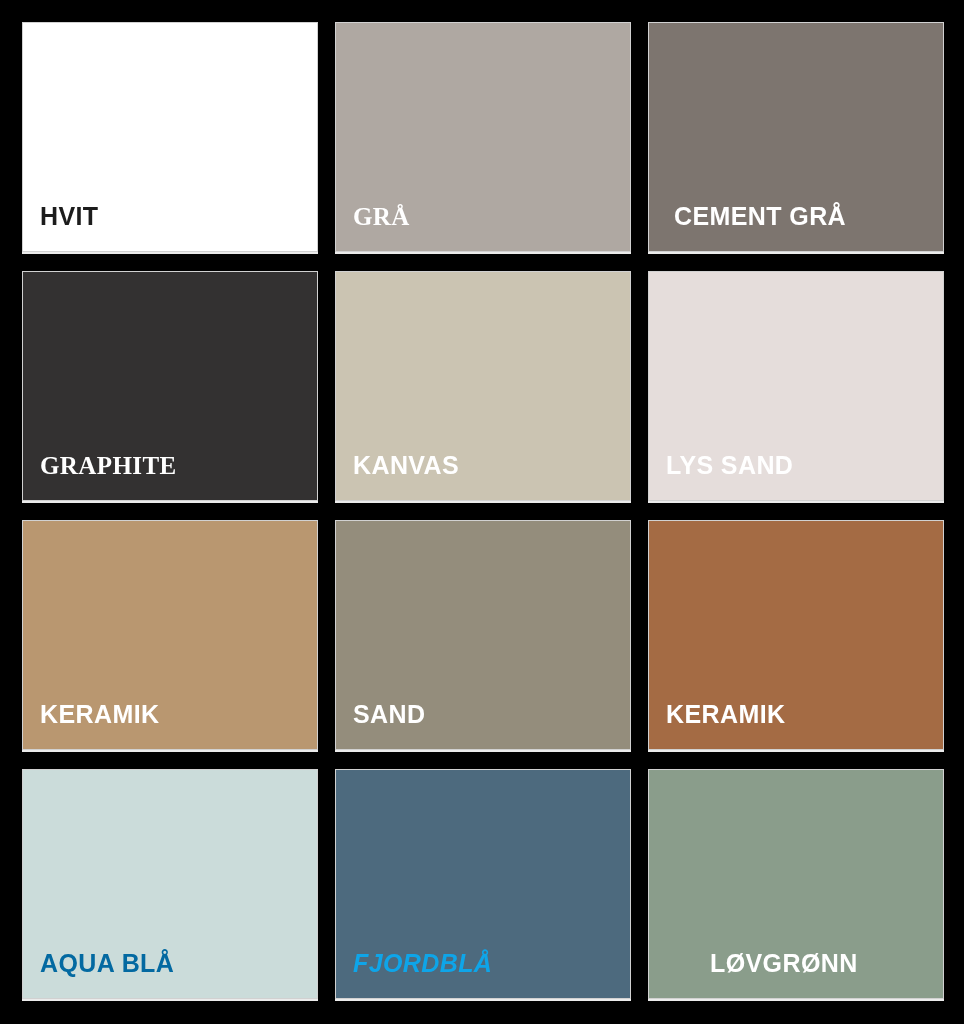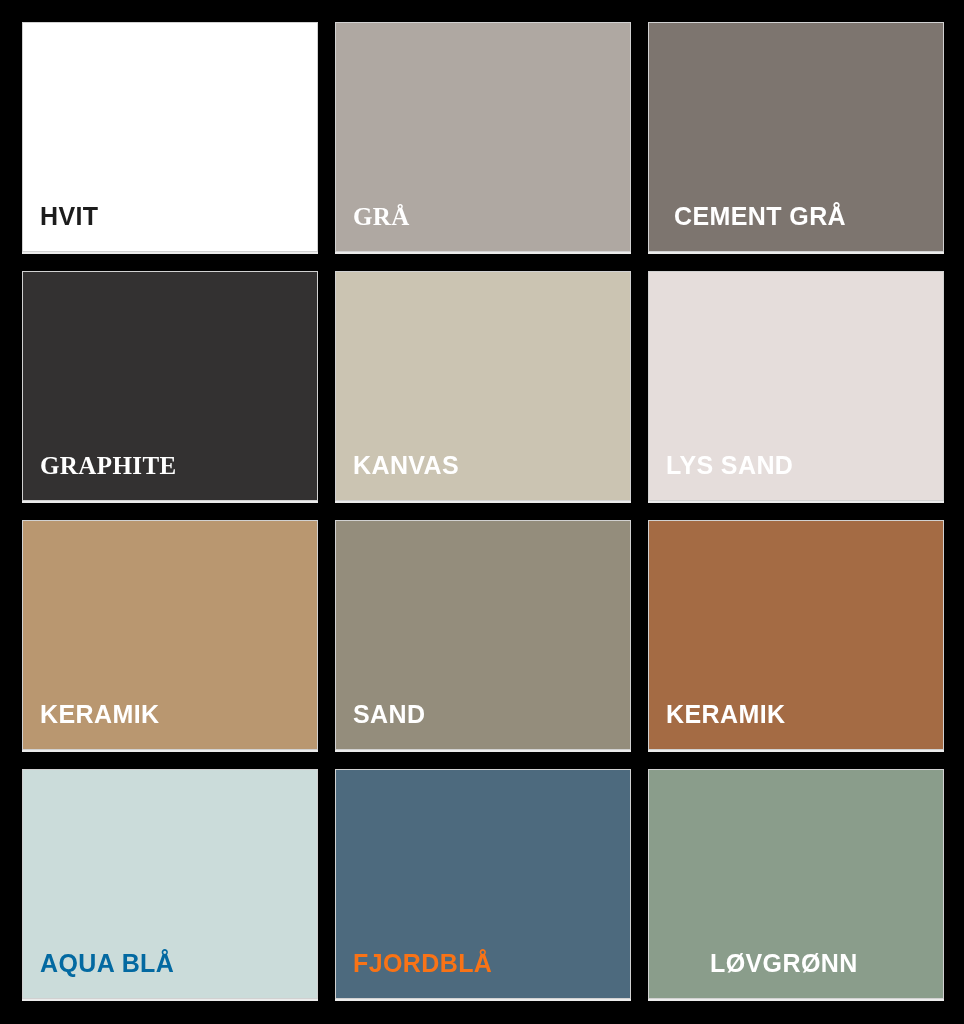--- a/index.html
+++ b/index.html
@@ -98,19 +98,19 @@
     <div class="swatch" style="border-color: rgba(255, 255, 255, 0.82);">
       <div class="swatch-fill" style="background: rgb(164, 107, 68);"></div>
       <span class="swatch-label label-light" style="color: rgb(255, 255, 255);">KERAMIK</span>
     </div>
     <div class="swatch" style="border-color: rgba(255, 255, 255, 0.82);">
       <div class="swatch-fill" style="background: rgb(203, 220, 218);"></div>
       <span class="swatch-label label-light" style="color: #0369a1;">AQUA BLÅ</span>
     </div>
     <div class="swatch" style="border-color: rgba(255, 255, 255, 0.82);">
       <div class="swatch-fill" style="background: rgb(77, 106, 126);"></div>
-      <span class="swatch-label label-light" style="color: #f97316;">FJORDBLÅ</span>
+      <span class="swatch-label label-light" style="color: #0ea5e9; font-style: italic;">FJORDBLÅ</span>
     </div>
     <div class="swatch" style="border-color: rgba(255, 255, 255, 0.82); padding-left: 44px;">
       <div class="swatch-fill" style="background: rgb(138, 157, 139);"></div>
       <span class="swatch-label label-light" style="color: rgb(255, 255, 255);">LØVGRØNN</span>
     </div>
   </div>
 
 </body></html>

